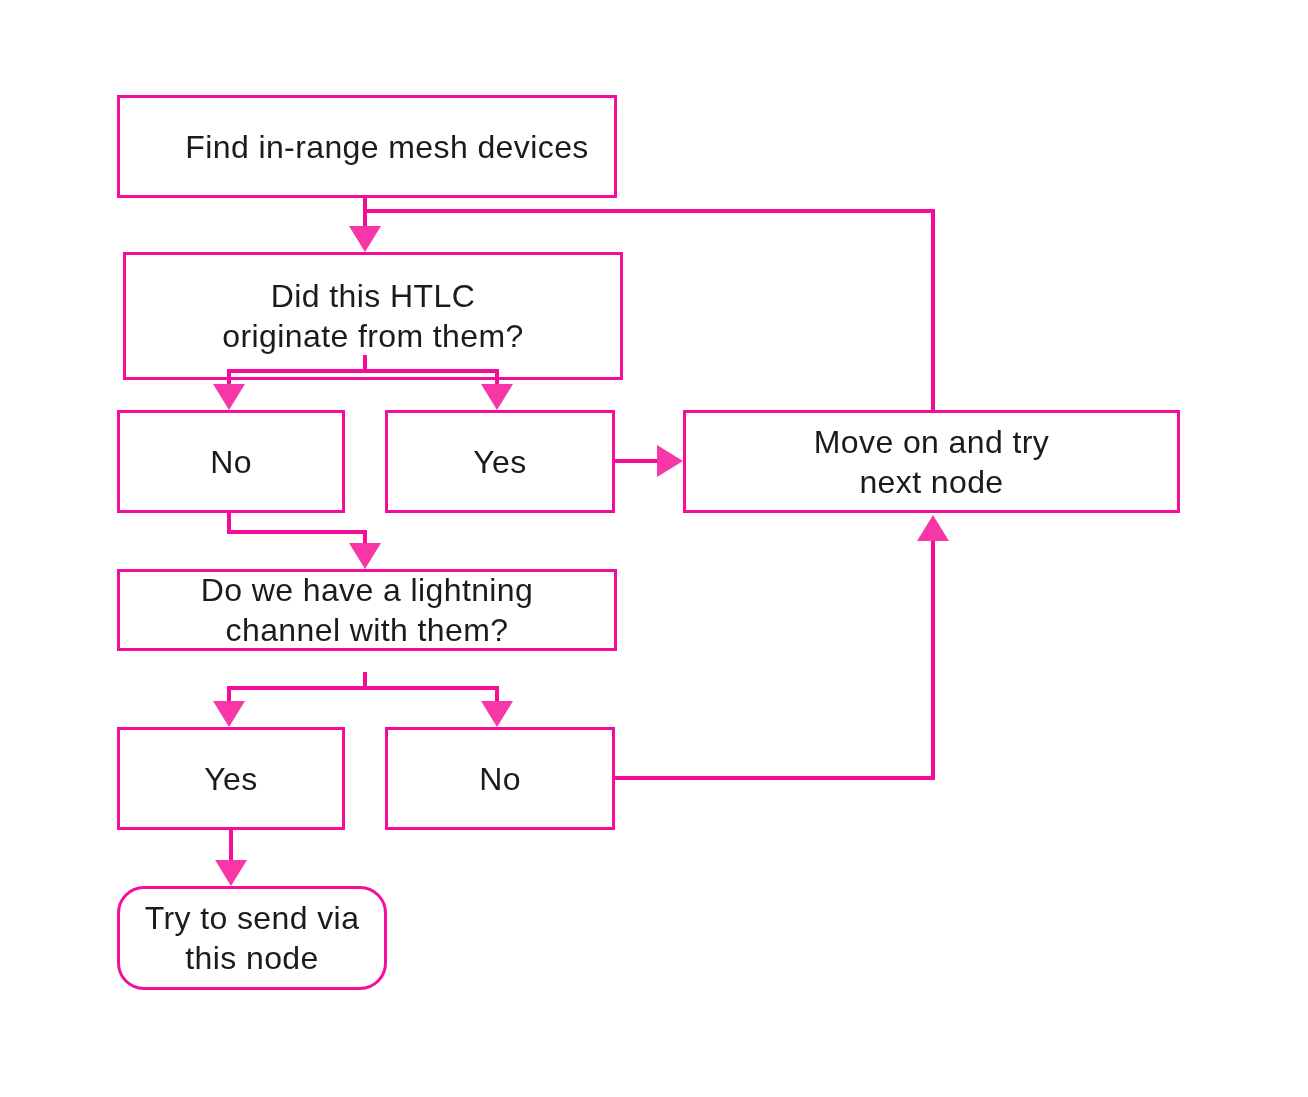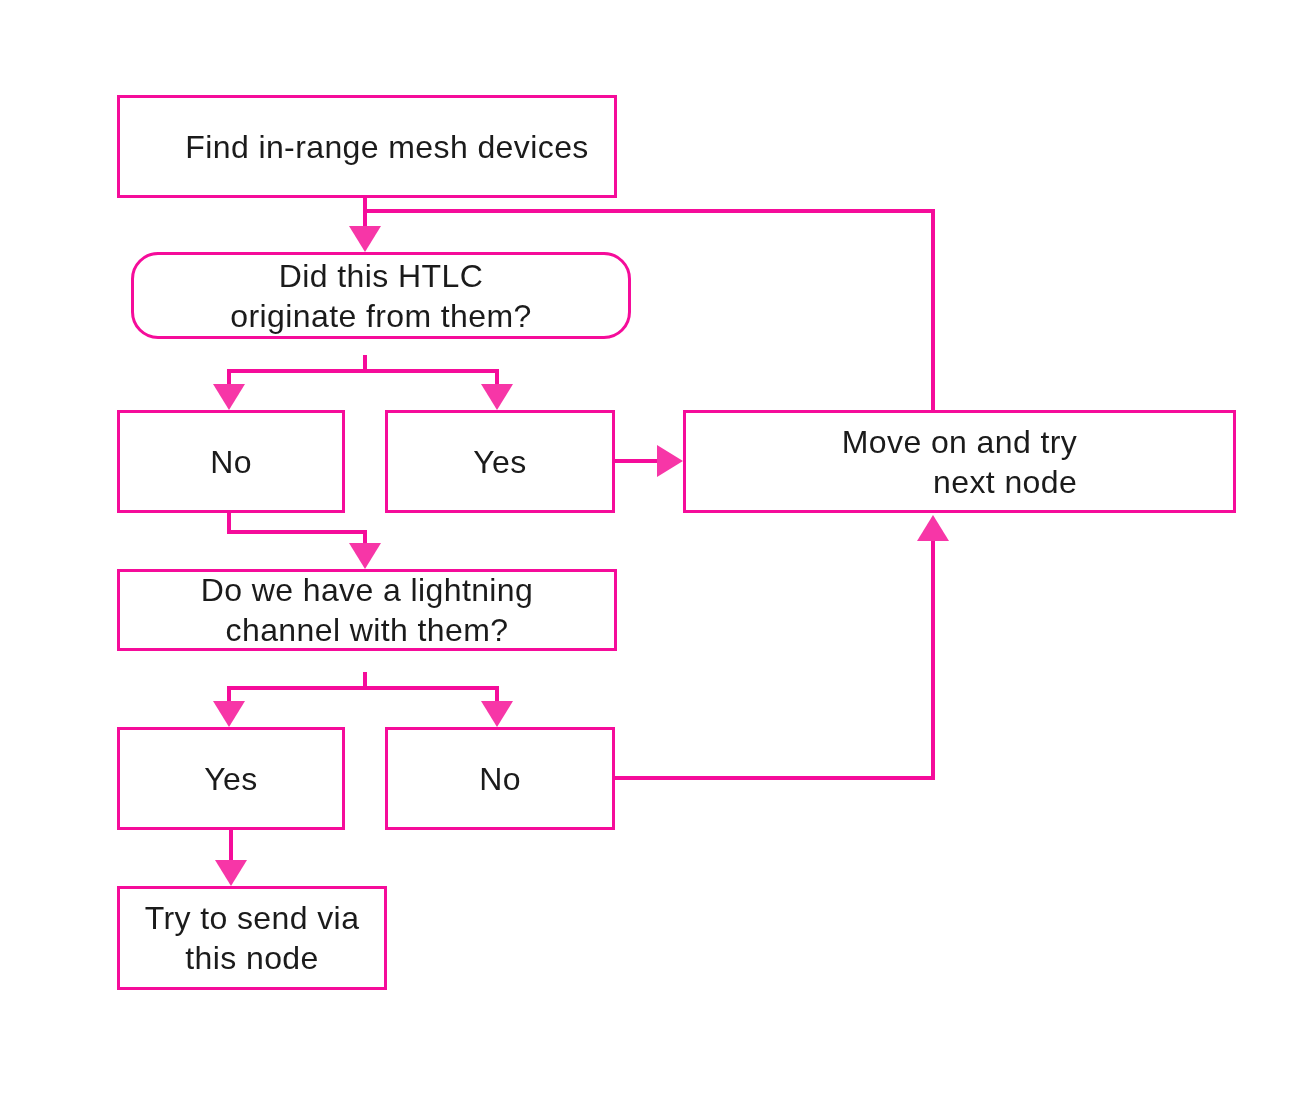--- a/index.html
+++ b/index.html
@@ -55,28 +55,28 @@
     border-bottom: 26px solid var(--arrow);
   }
   .arrow-right {
     border-top: 16px solid transparent;
     border-bottom: 16px solid transparent;
     border-left: 26px solid var(--arrow);
   }
 
   
   .n-find     { left:117px; top:95px;  width:500px; height:103px;padding-left:40px; }
-  .n-origin   { left:131px; top:252px; width:500px; height:87px;border-radius:27px; }
+  .n-origin   { left:123px; top:252px; width:500px; height:128px; }
   .n-orig-no  { left:117px; top:410px; width:228px; height:103px; }
   .n-orig-yes { left:385px; top:410px; width:230px; height:103px; }
-  .n-move     { left:683px; top:410px; width:553px; height:103px;text-align:right; }
+  .n-move     { left:683px; top:410px; width:497px; height:103px; }
   .n-channel  { left:117px; top:569px; width:500px; height:82px; }
   .n-chan-yes { left:117px; top:727px; width:228px; height:103px; }
   .n-chan-no  { left:385px; top:727px; width:230px; height:103px; }
-  .n-send     { left:117px; top:886px; width:270px; height:104px; }
+  .n-send     { left:117px; top:886px; width:270px; height:104px;border-radius:27px; }
 </style>
 </head>
 <body>
 
 <div class="canvas">
 
   <div class="node n-find">Find in-range mesh devices</div>
 
   <div class="node n-origin">Did this HTLC
 originate from them?</div>

